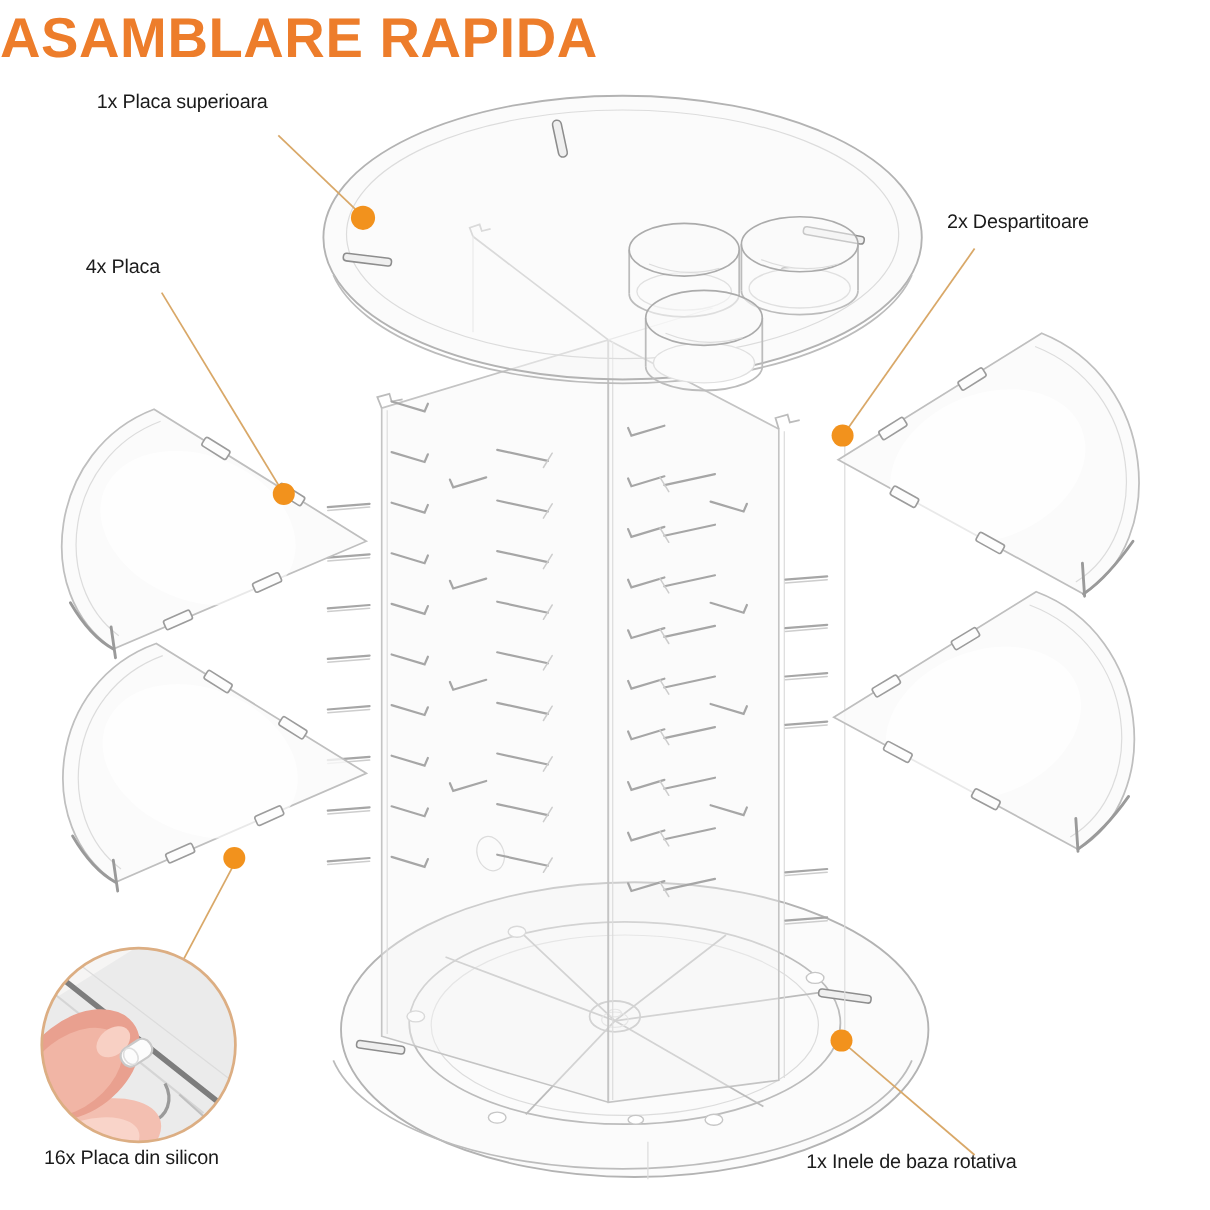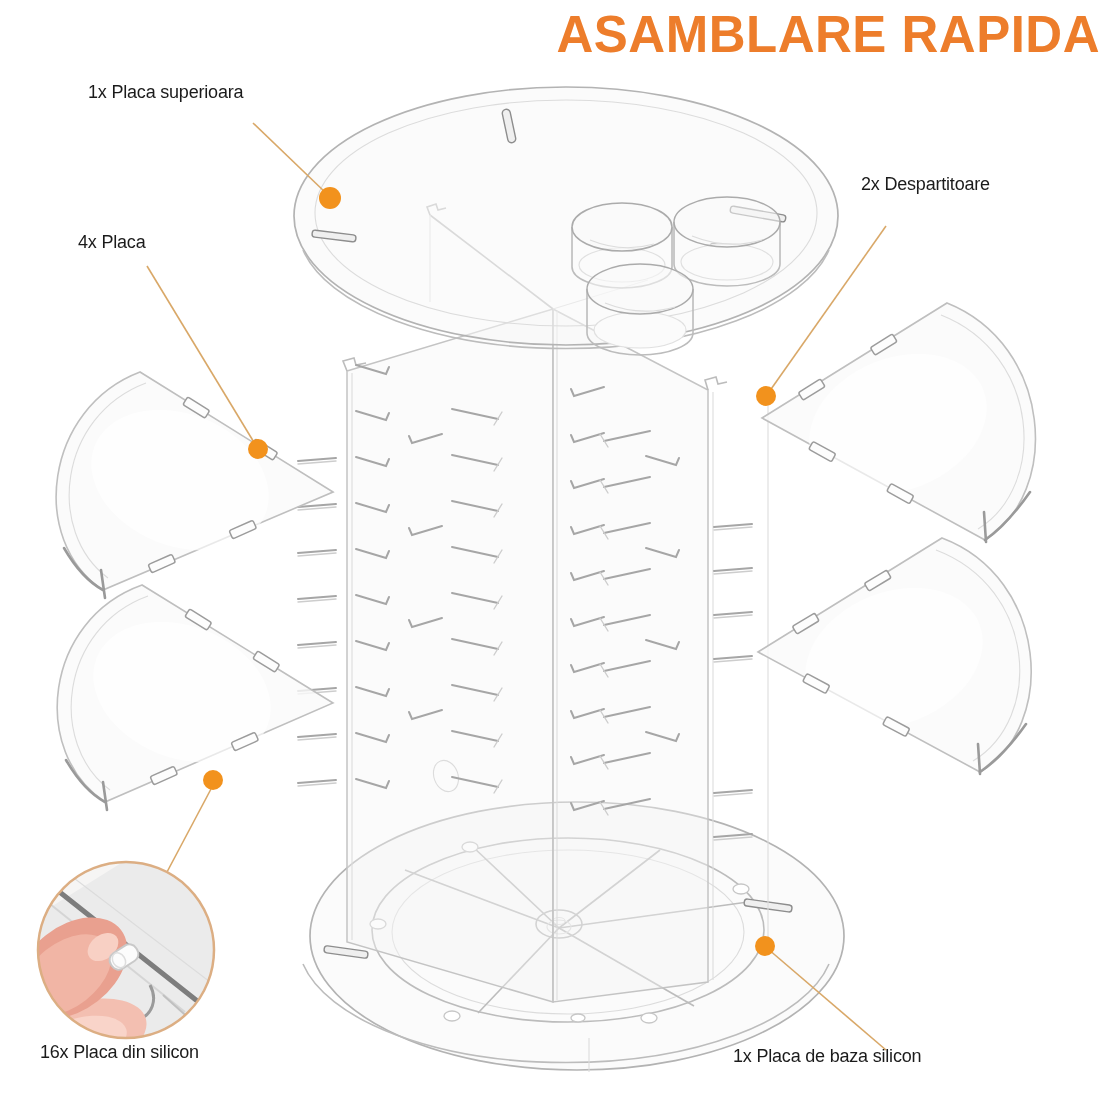--- a/index.html
+++ b/index.html
@@ -4,26 +4,26 @@
 <style>
   :root{
     --c-title:#ED7D2B; --c-dot:#F2921D; --c-leader-line:#D9A868;
     --c-label:#1B1B1B; --c-inset-border:#DCAE83; --c-background:#FFFFFF;
   }
   html,body{margin:0;padding:0}
   body{width:1100px;height:1100px;background:var(--c-background);
        font-family:"Liberation Sans","DejaVu Sans",sans-serif;overflow:hidden}
   .stage{position:relative;width:1100px;height:1100px}
   .stage>svg{position:absolute;left:0;top:0}
-  .title{position:absolute;left:0;right:0;top:5px;text-align:right;
+  .title{position:absolute;left:0;right:0;top:5px;text-align:left;
          font-size:51px;font-weight:bold;color:var(--c-title);letter-spacing:.5px}
   .lbl{position:absolute;font-weight:normal;font-size:18px;color:var(--c-label);
        letter-spacing:-.2px;white-space:nowrap}
   .lbl-top-plate{left:88px;top:82px}
-  .lbl-dividers{left:861px;top:174px}
+  .lbl-dividers{left:861px;top:191px}
   .lbl-trays{left:78px;top:232px}
   .lbl-rings{left:40px;top:1042px}
   .lbl-base{left:733px;top:1046px}
   
   .st{stroke:#bcbcbc;stroke-width:1.6;fill:none}
   .stL{stroke:#dcdcdc;stroke-width:1.1;fill:none}
   .stD{stroke:#9a9a9a;stroke-width:2.6;fill:none;stroke-linecap:round}
   .face{fill:rgba(246,246,246,.4);stroke:#c4c4c4;stroke-width:1.5}
   .plate{fill:rgba(247,247,247,.5);stroke:#b3b3b3;stroke-width:1.7}
   .cup{fill:rgba(250,250,250,.55);stroke:#ababab;stroke-width:1.5}
@@ -312,14 +312,14 @@
       </g>
       <circle class="insetRing" cx="126" cy="950" r="88"></circle>
     </g>
   </svg>
 
   <div class="title">ASAMBLARE RAPIDA</div>
   <div class="lbl lbl-top-plate">1x Placa superioara</div>
   <div class="lbl lbl-dividers">2x Despartitoare</div>
   <div class="lbl lbl-trays">4x Placa</div>
   <div class="lbl lbl-rings">16x Placa din silicon</div>
-  <div class="lbl lbl-base">1x Placa de baza silicon</div>
+  <div class="lbl lbl-base">1x Inele de baza rotativa</div>
 </div>
 
 </body></html>

